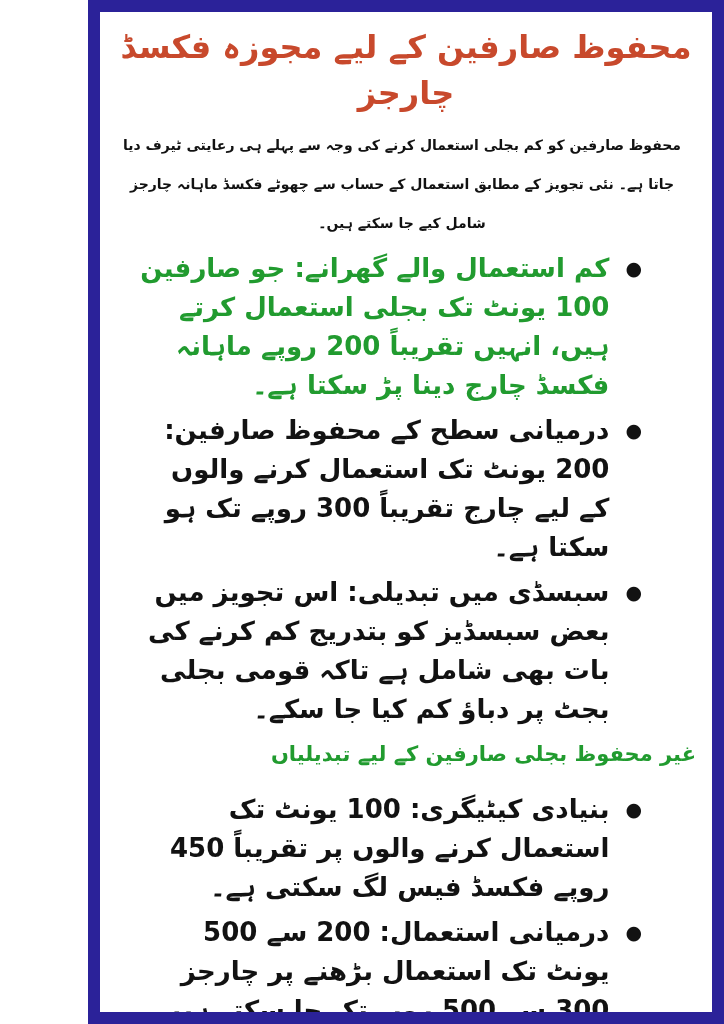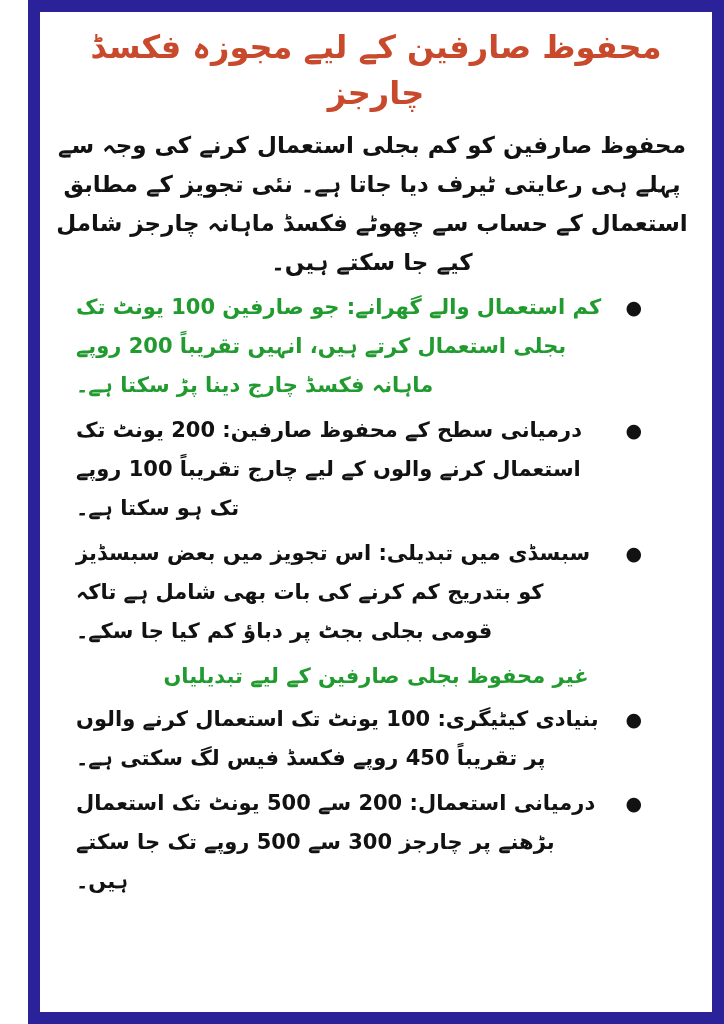--- a/index.html
+++ b/index.html
@@ -11,89 +11,88 @@
   }
   html,body{margin:0;padding:0;}
   body{
     width:724px;height:1024px;
     background:var(--paper);
     font-family:"DejaVu Sans", sans-serif;
     overflow:hidden;
   }
   .page{
     box-sizing:border-box;
-    width:696px;height:1024px;
+    width:636px;height:1024px;
     border:12px solid var(--border-blue);
     background:var(--paper);
     padding:4px 16px 11px 16px;
     direction:rtl;
     color:var(--ink);
     font-weight:bold;
     overflow:hidden;
   }
   .title{
     color:var(--accent-red);
     font-size:32px;
     line-height:46px;
     text-align:center;
     margin:8px 0 10px 0;
   }
   .para{
-    font-size:23px;
+    font-size:14px;
     line-height:39px;
     text-align:center;
     margin:0 8px 6px 0;
   }
   .section-heading{
     font-size:21px;
     line-height:39px;
-    text-align:center;
-    margin:2px 0 4px 0;
+    margin:2px 0 16px 0;
   }
   .green{color:var(--accent-green);}
   ul.bullets{
     list-style:none;
     margin:0 0 4px 0;
     padding:0 54px 0 20px;
   }
   li.bullet{
     display:flex;
     align-items:flex-start;
     gap:16px;
     margin:0 0 6px 0;
   }
   .dot{
     flex:0 0 auto;
     font-size:19px;
     line-height:39px;
   }
   .btext{
     flex:1 1 auto;
-    font-size:21px;
+    font-size:26px;
     line-height:39px;
-    text-align:left;
+    text-align:right;
   }
 </style>
 </head>
 <body>
 
 <div class="page">
 
   <h1 class="title">محفوظ صارفین کے لیے مجوزہ فکسڈ چارجز</h1>
 
   <p class="para">محفوظ صارفین کو کم بجلی استعمال کرنے کی وجہ سے پہلے ہی رعایتی ٹیرف دیا جاتا ہے۔ نئی تجویز کے مطابق استعمال کے حساب سے چھوٹے فکسڈ ماہانہ چارجز شامل کیے جا سکتے ہیں۔</p>
 
   <ul class="bullets">
     <li class="bullet">
       <span class="dot">●</span>
       <div class="btext green">کم استعمال والے گھرانے: جو صارفین 100 یونٹ تک بجلی استعمال کرتے ہیں، انہیں تقریباً 200 روپے ماہانہ فکسڈ چارج دینا پڑ سکتا ہے۔</div>
     </li>
     <li class="bullet">
       <span class="dot">●</span>
-      <div class="btext black">درمیانی سطح کے محفوظ صارفین: 200 یونٹ تک استعمال کرنے والوں کے لیے چارج تقریباً 100 روپے تک ہو سکتا ہے۔</div>
+      <div class="btext black">درمیانی سطح کے محفوظ صارفین: 200 یونٹ تک استعمال کرنے والوں کے لیے چارج تقریباً 300 روپے تک ہو سکتا ہے۔</div>
     </li>
     <li class="bullet">
       <span class="dot">●</span>
       <div class="btext black">سبسڈی میں تبدیلی: اس تجویز میں بعض سبسڈیز کو بتدریج کم کرنے کی بات بھی شامل ہے تاکہ قومی بجلی بجٹ پر دباؤ کم کیا جا سکے۔</div>
     </li>
   </ul>
 
 
   <h2 class="section-heading green">غیر محفوظ بجلی صارفین کے لیے تبدیلیاں</h2>
 

